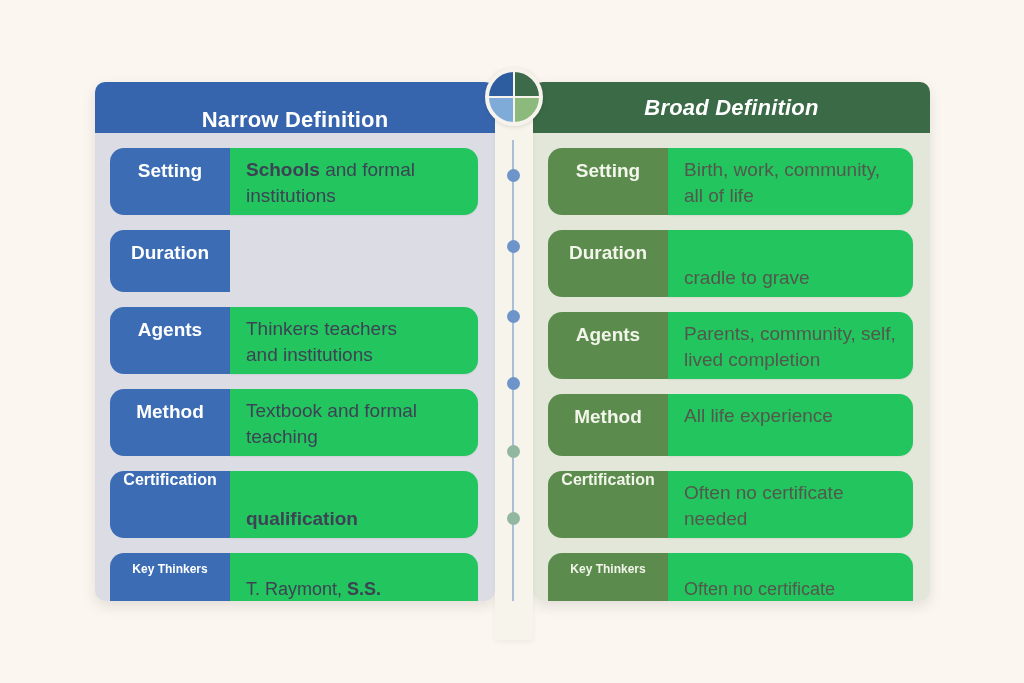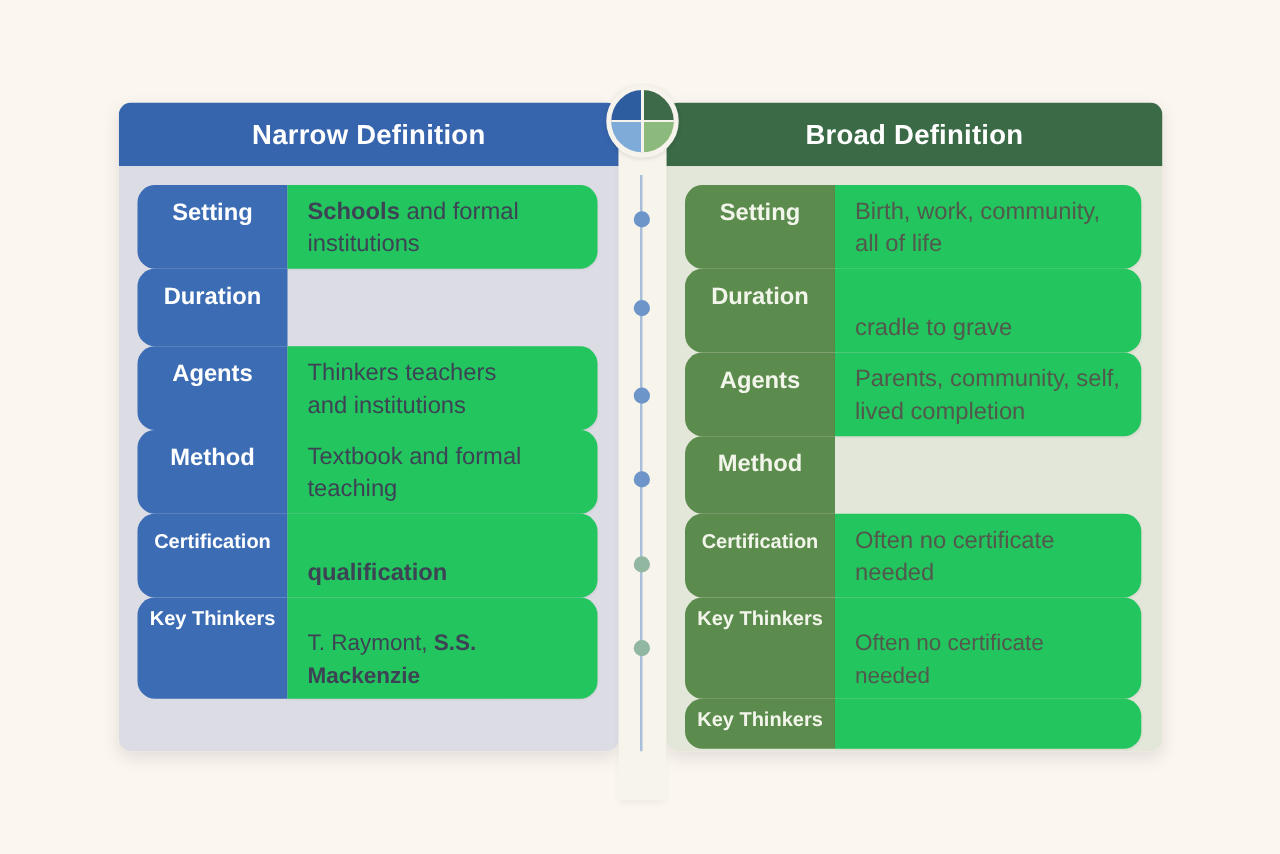--- a/index.html
+++ b/index.html
@@ -43,44 +43,44 @@
   .panel{
     position:absolute;top:82px;height:519px;border-radius:10px;
     overflow:hidden;box-shadow:0 5px 14px rgba(0,0,0,0.10);z-index:1;
   }
   .panel--narrow{left:95px;width:400px;}
   .panel--broad{left:533px;width:397px;}
   .panel__header{
     height:51px;display:flex;align-items:center;justify-content:center;
     color:#ffffff;font-size:22px;font-weight:700;letter-spacing:.2px;
   }
-  .panel--narrow .panel__header{background:var(--blue,#3765ad);}
-  .panel--broad  .panel__header{background:var(--green,#3b6a47);}
+  .panel--narrow .panel__header{background:var(--blue,#3765ad);align-items:flex-end;}
+  .panel--broad  .panel__header{background:var(--green,#3b6a47);font-style:italic;}
   .panel__body{
     height:468px;box-sizing:border-box;
     padding:15px 17px 12px 15px;
-    display:flex;flex-direction:column;gap:0;
+    display:flex;flex-direction:column;gap:15px;
   }
   .panel--narrow .panel__body{background:var(--narrow-body,#dcdce4);}
   .panel--broad  .panel__body{background:var(--broad-body,#e3e7d9);}
 
   
   .row{display:flex;min-height:62px;flex:0 0 auto;}
   .row:nth-child(n+6){min-height:40px;}
   .pill{
     width:120px;flex:0 0 120px;box-sizing:border-box;
     border-radius:14px 0 0 14px;
     color:#ffffff;font-weight:700;font-size:19px;
     display:flex;justify-content:center;align-items:flex-start;
     padding:12px 6px 0;text-align:center;
   }
   .panel--narrow .pill{background:var(--blue-pill,#3b6cb4);}
   .panel--broad  .pill{background:var(--green-pill,#5c8b4e);color:#f2f5ea;}
-  .row:nth-child(5) .pill{font-size:16px;padding-top:14px;}
-  .row:nth-child(n+6) .pill{font-size:16px;padding-top:9px;}
+  .row:nth-child(5) .pill{font-size:16px;padding-top:0;}
+  .row:nth-child(n+6) .pill{font-size:12px;padding-top:9px;}
   .box{
     flex:1;box-sizing:border-box;background:#22c55e;
     border-radius:0 14px 14px 0;
     padding:9px 14px 6px 16px;
     font-size:19px;line-height:26px;
     box-shadow:0 1px 2px rgba(0,0,0,0.06);
   }
   .panel--narrow .box{color:#3d4354;}
   .panel--broad  .box{color:#53584c;}
   .row:nth-child(n+6) .box{padding-top:23px;font-size:18px;}
@@ -136,20 +136,21 @@
         <div class="row">
           <div class="pill">Duration</div>
           <div class="box"><br><span>cradle to grave</span></div>
         </div>
         <div class="row">
           <div class="pill">Agents</div>
           <div class="box"><span>Parents, community, self,</span><br><span>lived completion</span></div>
         </div>
         <div class="row">
           <div class="pill">Method</div>
+          <div class="box"><span>All life experience</span></div>
         </div>
         <div class="row">
           <div class="pill">Certification</div>
           <div class="box"><span>Often no certificate needed</span></div>
         </div>
         <div class="row">
           <div class="pill">Key Thinkers</div>
           <div class="box"><span>Often no certificate needed</span></div>
         </div>
         <div class="row">

